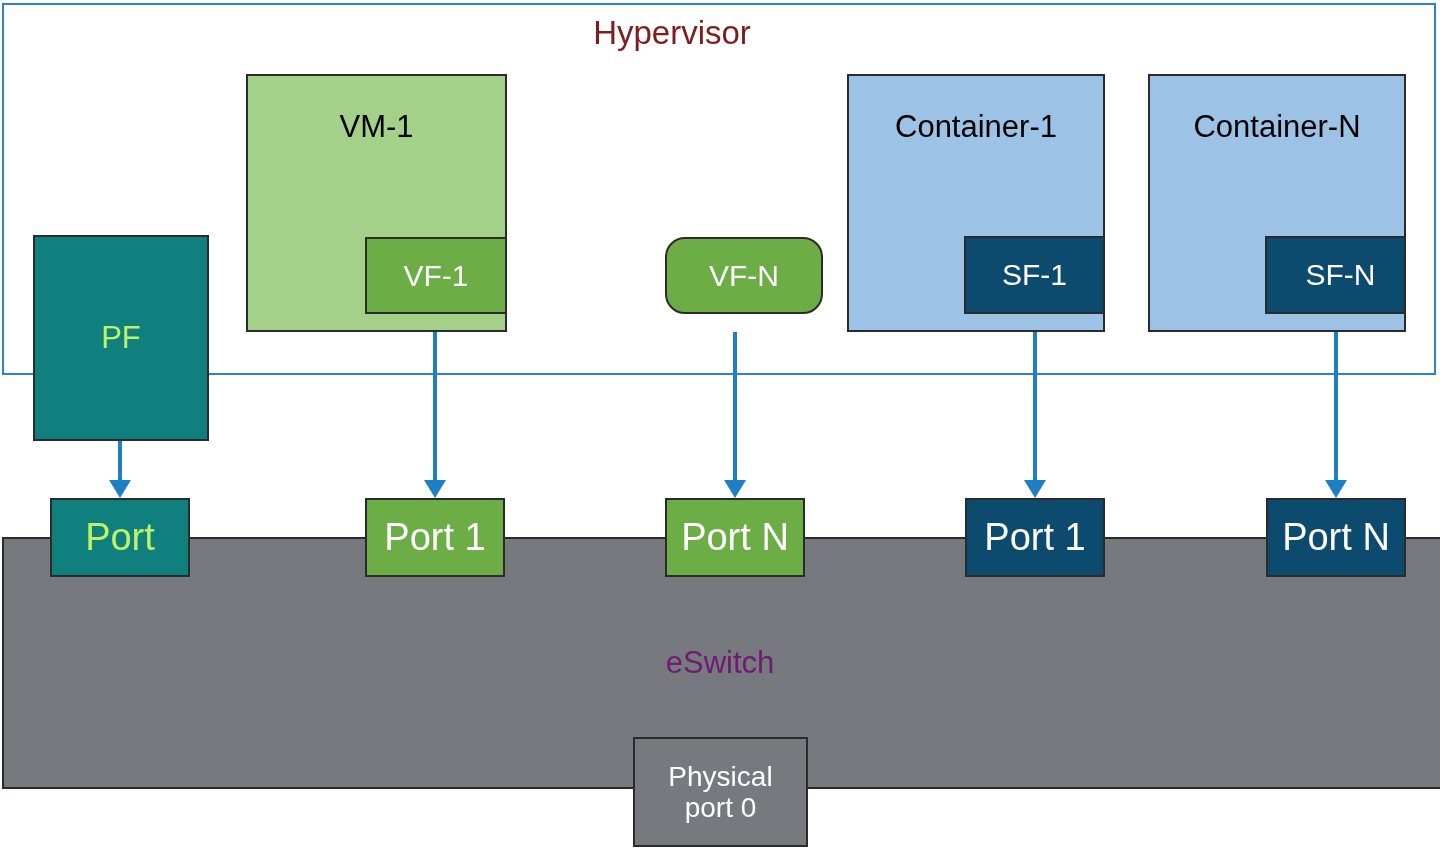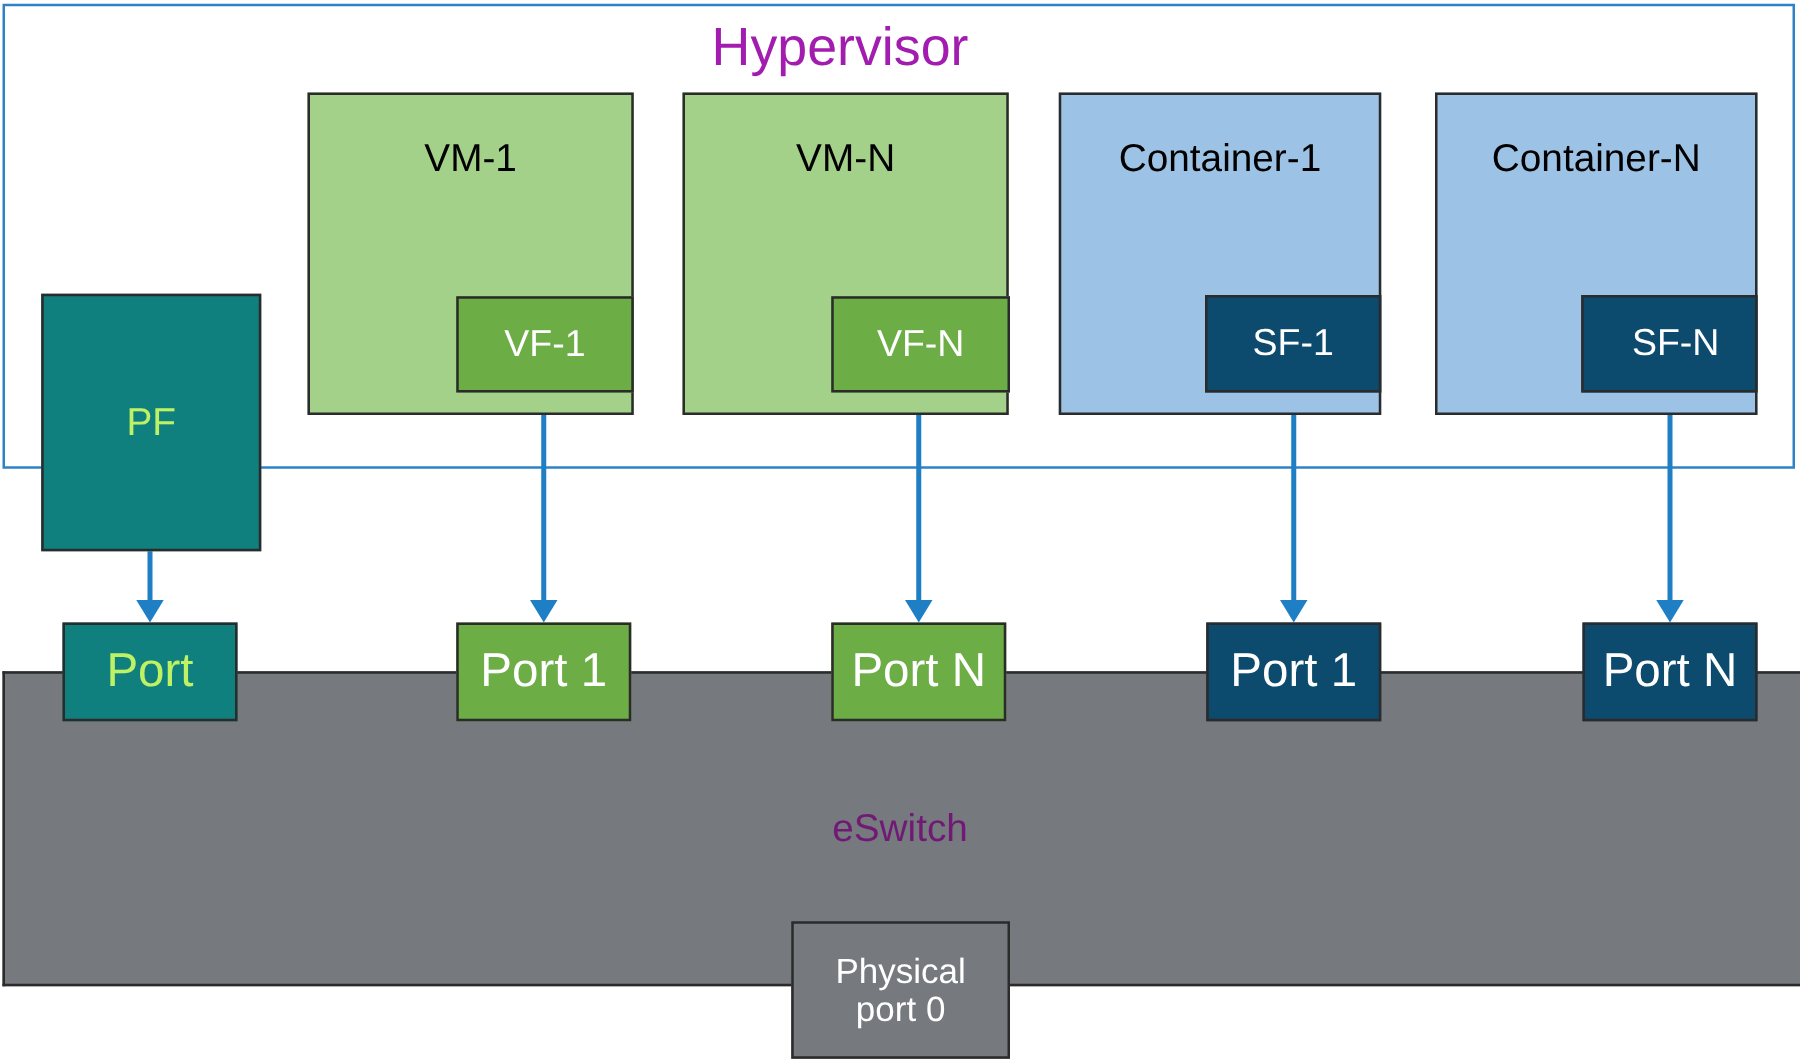--- a/index.html
+++ b/index.html
@@ -36,22 +36,22 @@
     border: 2px solid #2E83C8;
     background: transparent;
     z-index: 1;
   }
   #hypervisor-title {
     position: absolute;
     left: 0;
     top: 14px;
     width: 1344px;
     text-align: center;
-    color: #a21caf;
-    font-size: 43px;
+    color: #7f1d1d;
+    font-size: 33px;
     z-index: 2;
   }
 
   
   .blk {
     border: 2px solid #2B2B2B;
     z-index: 5;
   }
   .label-top {
     align-items: flex-start;
@@ -135,24 +135,21 @@
   </div>
   <div class="box blk dgreen fs-sub" style="left:365px; top:237px; width:142px; height:77px;">
     <span>VF-1</span>
   </div>
   <div class="conn" style="left:433px; top:332px; height:151px;"></div>
   <div class="arrowhead" style="left:424px; top:480px;"></div>
   <div class="box blk dgreen fs-port" style="left:365px; top:498px; width:140px; height:79px;">
     <span>Port 1</span>
   </div>
 
-  <div class="box blk lgreen fs-title label-top" style="left:546px; top:74px; width:261px; height:258px;">
-    <span>VM-N</span>
-  </div>
-  <div class="box blk dgreen fs-sub" style="left:665px; top:237px; width:143px; height:77px;">
+  <div class="box blk dgreen fs-sub" style="left:665px; top:237px; width:158px; height:77px;border-radius:20px;">
     <span>VF-N</span>
   </div>
   <div class="conn" style="left:733px; top:332px; height:151px;"></div>
   <div class="arrowhead" style="left:724px; top:480px;"></div>
   <div class="box blk dgreen fs-port" style="left:665px; top:498px; width:140px; height:79px;">
     <span>Port N</span>
   </div>
 
   <div class="box blk lblue fs-title label-top" style="left:847px; top:74px; width:258px; height:258px;">
     <span>Container-1</span>

